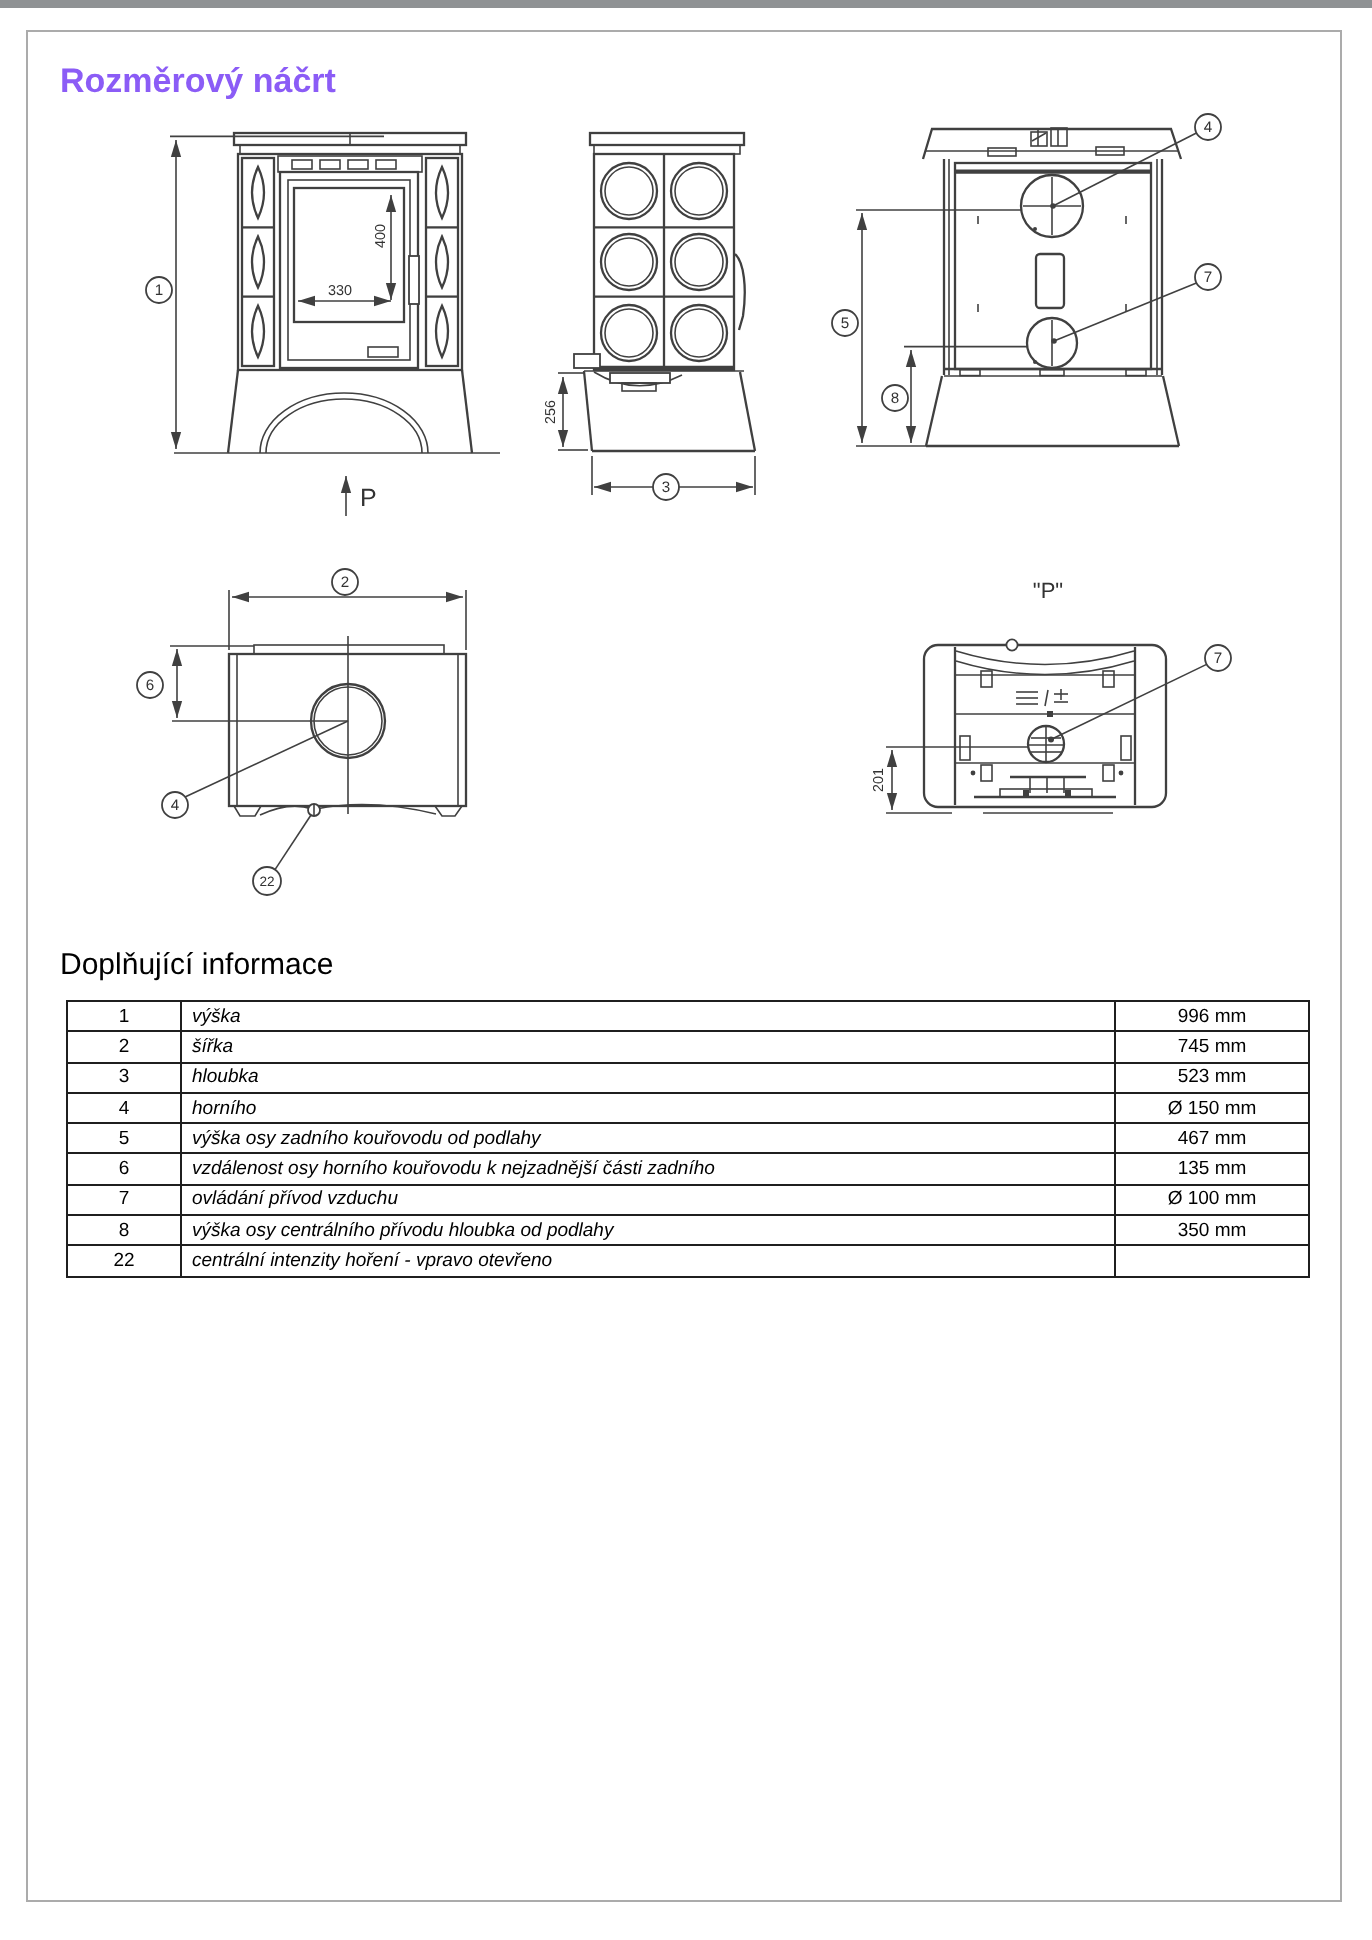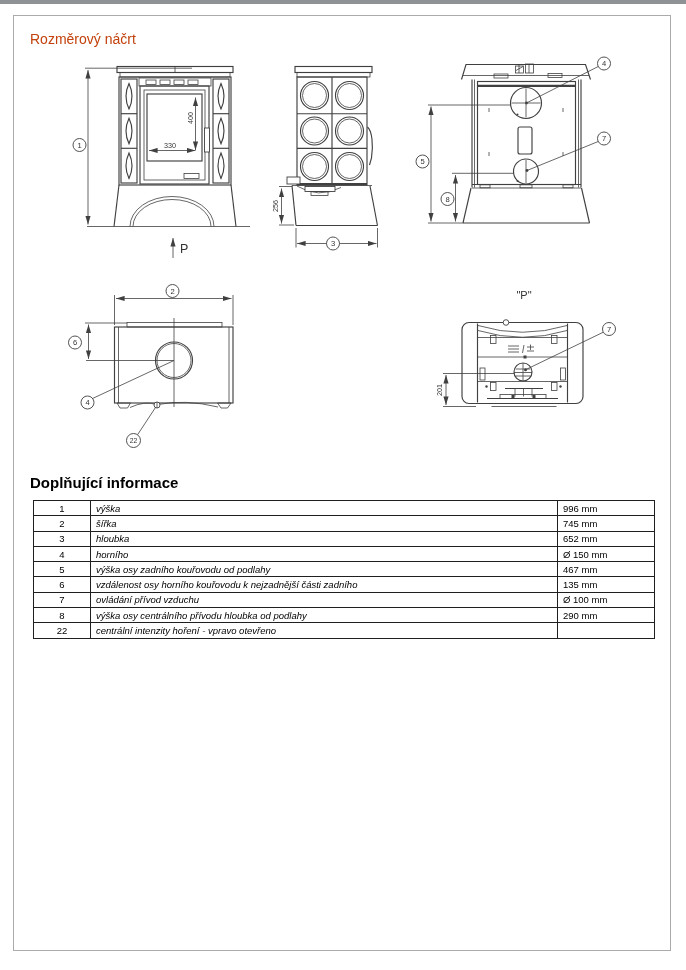--- a/index.html
+++ b/index.html
@@ -2,22 +2,22 @@
 <html><head>
 <meta charset="utf-8">
 <style>
   html,body{margin:0;padding:0;}
   body{
     width:686px;height:970px;position:relative;background:#ffffff;
     font-family:"Liberation Sans",sans-serif;color:#111;overflow:hidden;
   }
   .top-strip{position:absolute;left:0;top:0;width:686px;height:4px;background:#8f9294;}
   .page-border{position:absolute;left:13px;top:15px;width:656px;height:934px;border:1px solid #ararab;border:1px solid #ababab;}
-  .doc-title{position:absolute;left:30px;top:31px;font-size:14px;font-weight:normal;color:#c2410c;}
-  .section-title{position:absolute;left:30px;top:474px;font-size:15px;font-weight:bold;color:#000;}
+  .doc-title{position:absolute;left:30px;top:31px;font-size:17px;font-weight:bold;color:#8b5cf6;}
+  .section-title{position:absolute;left:30px;top:474px;font-size:15px;font-weight:normal;color:#000;}
   #drawing{position:absolute;left:13px;top:55px;width:660px;height:415px;}
   #drawing .s{stroke:#404040;fill:none;stroke-width:0.8;}
   #drawing .m{stroke:#404040;fill:none;stroke-width:1.15;}
   #drawing .k{stroke:#404040;fill:none;stroke-width:2.2;}
   #drawing .w{fill:#ffffff;stroke:#404040;stroke-width:0.9;}
   #drawing .f{fill:#404040;stroke:none;}
   #drawing text{fill:#333;font-family:"Liberation Sans",sans-serif;}
   .dim-t{font-size:7.2px;}
   .co-t{font-size:7.6px;text-anchor:middle;}
   .co-t2{font-size:6.8px;text-anchor:middle;}
@@ -27,21 +27,21 @@
     position:absolute;left:33px;top:500px;width:622px;
     border-collapse:collapse;table-layout:fixed;
     border:1.5px solid #1f1f1f;
   }
   table.info td{
     border:1px solid #1f1f1f;font-size:9.5px;height:14.3px;
     padding:0 5px;white-space:nowrap;overflow:hidden;color:#000;
   }
   td.num{width:46px;text-align:center;padding:0 2px;}
   td.lbl{border-right:none;font-style:italic;}
-  td.val{border-left:none;width:86px;text-align:left;}
+  td.val{border-left:none;width:86px;text-align:center;}
 </style>
 </head>
 <body>
 
 <div class="top-strip"></div>
 <div class="page-border"></div>
 
 <div class="doc-title">Rozměrový náčrt</div>
 
 <svg id="drawing" viewBox="13 55 660 415">
@@ -341,21 +341,21 @@
       <td class="val">996 mm</td>
     </tr>
     <tr>
       <td class="num">2</td>
       <td class="lbl">šířka</td>
       <td class="val">745 mm</td>
     </tr>
     <tr>
       <td class="num">3</td>
       <td class="lbl">hloubka</td>
-      <td class="val">652 mm</td>
+      <td class="val">523 mm</td>
     </tr>
     <tr>
       <td class="num">4</td>
       <td class="lbl">horního</td>
       <td class="val">Ø 150 mm</td>
     </tr>
     <tr>
       <td class="num">5</td>
       <td class="lbl">výška osy zadního kouřovodu od podlahy</td>
       <td class="val">467 mm</td>
@@ -366,21 +366,21 @@
       <td class="val">135 mm</td>
     </tr>
     <tr>
       <td class="num">7</td>
       <td class="lbl">ovládání přívod vzduchu</td>
       <td class="val">Ø 100 mm</td>
     </tr>
     <tr>
       <td class="num">8</td>
       <td class="lbl">výška osy centrálního přívodu hloubka od podlahy</td>
-      <td class="val">290 mm</td>
+      <td class="val">350 mm</td>
     </tr>
     <tr>
       <td class="num">22</td>
       <td class="lbl">centrální intenzity hoření - vpravo otevřeno</td>
       <td class="val"></td>
     </tr>
   </tbody>
 </table>
 
 </body></html>

